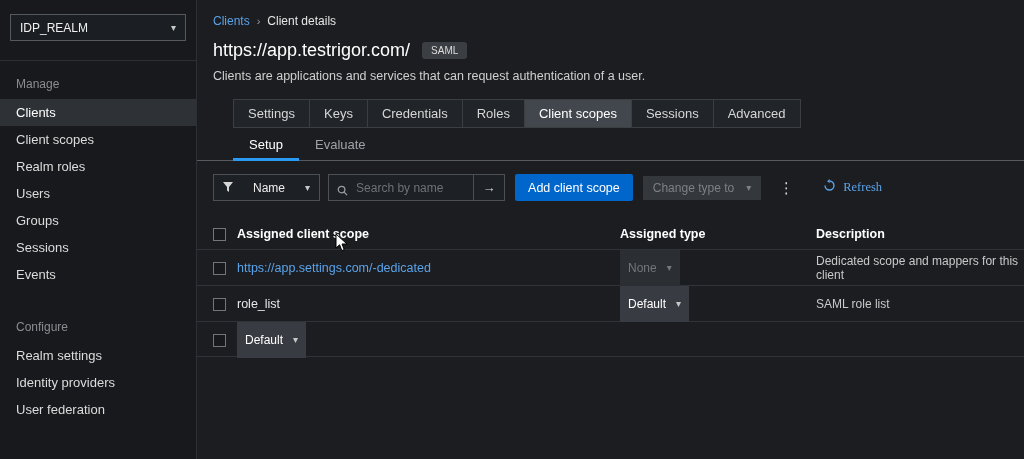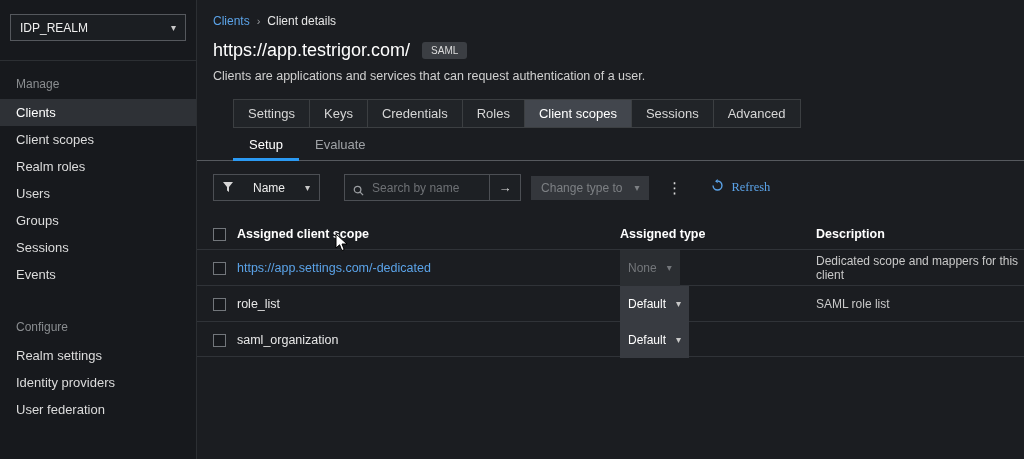--- a/index.html
+++ b/index.html
@@ -54,21 +54,21 @@
     content:""; position:absolute; left:0; right:0; bottom:-1px; height:3px;
     background:var(--tab-underline, #2b9af3);
   }
 
   
   .toolbar { display:flex; align-items:center; padding:13px 16px 12px; }
   .filter-toggle {
     height:27px; display:flex; align-items:center; gap:20px; padding:0 9px;
     border:1px solid #4c4f54; background:#1d2024; font-size:12px; color:#eee; cursor:pointer;
   }
-  .search-group { display:flex; height:27px; margin-left:24px; }
+  .search-group { display:flex; height:27px; margin-left:8px; }
   .search-box { position:relative; width:146px; background:#1d2024; border:1px solid #4c4f54; display:flex; align-items:center; }
   .search-box .s-icon { position:absolute; left:8px; top:7px; }
   .search-box input {
     background:transparent; border:none; outline:none; color:#e6e6e6;
     font-size:12px; padding:0 6px 0 27px; width:100%; font-family:"Liberation Sans", sans-serif;
   }
   .search-box input::placeholder { color:#6e7175; }
   .search-arrow {
     width:31px; border:1px solid #4c4f54; border-left:none; background:#1d2024;
     color:#d8d8d8; display:flex; align-items:center; justify-content:center; font-size:13px; cursor:pointer;
@@ -181,20 +181,21 @@
                 <line x1="7.8" y1="7.8" x2="11" y2="11" stroke="#9a9da1" stroke-width="1.4"></line>
               </svg>
           </span>
           <input type="text" placeholder="Search by name" style="">
         </div>
         <div class="search-arrow">
           <span>→</span>
         </div>
       </div>
 
+      <button class="btn-primary">Add client scope</button>
 
       <div class="change-type">
         <span>Change type to</span>
         <span class="caret">▾</span>
       </div>
 
       <div class="kebab">⋮</div>
 
       <div class="refresh">
         <span>
@@ -235,21 +236,20 @@
             <span class="type-select type-default">
               <span>Default</span>
               <span class="caret">▾</span>
             </span>
           </span>
           <span class="desc">SAML role list</span>
         </div>
 
         <div class="t-row">
           <span class="checkbox"></span>
-          <span class="row-plain">saml_organization</span>
           <span>
             <span class="type-select type-default">
               <span>Default</span>
               <span class="caret">▾</span>
             </span>
           </span>
         </div>
       </div>
     </div>
   </div>

